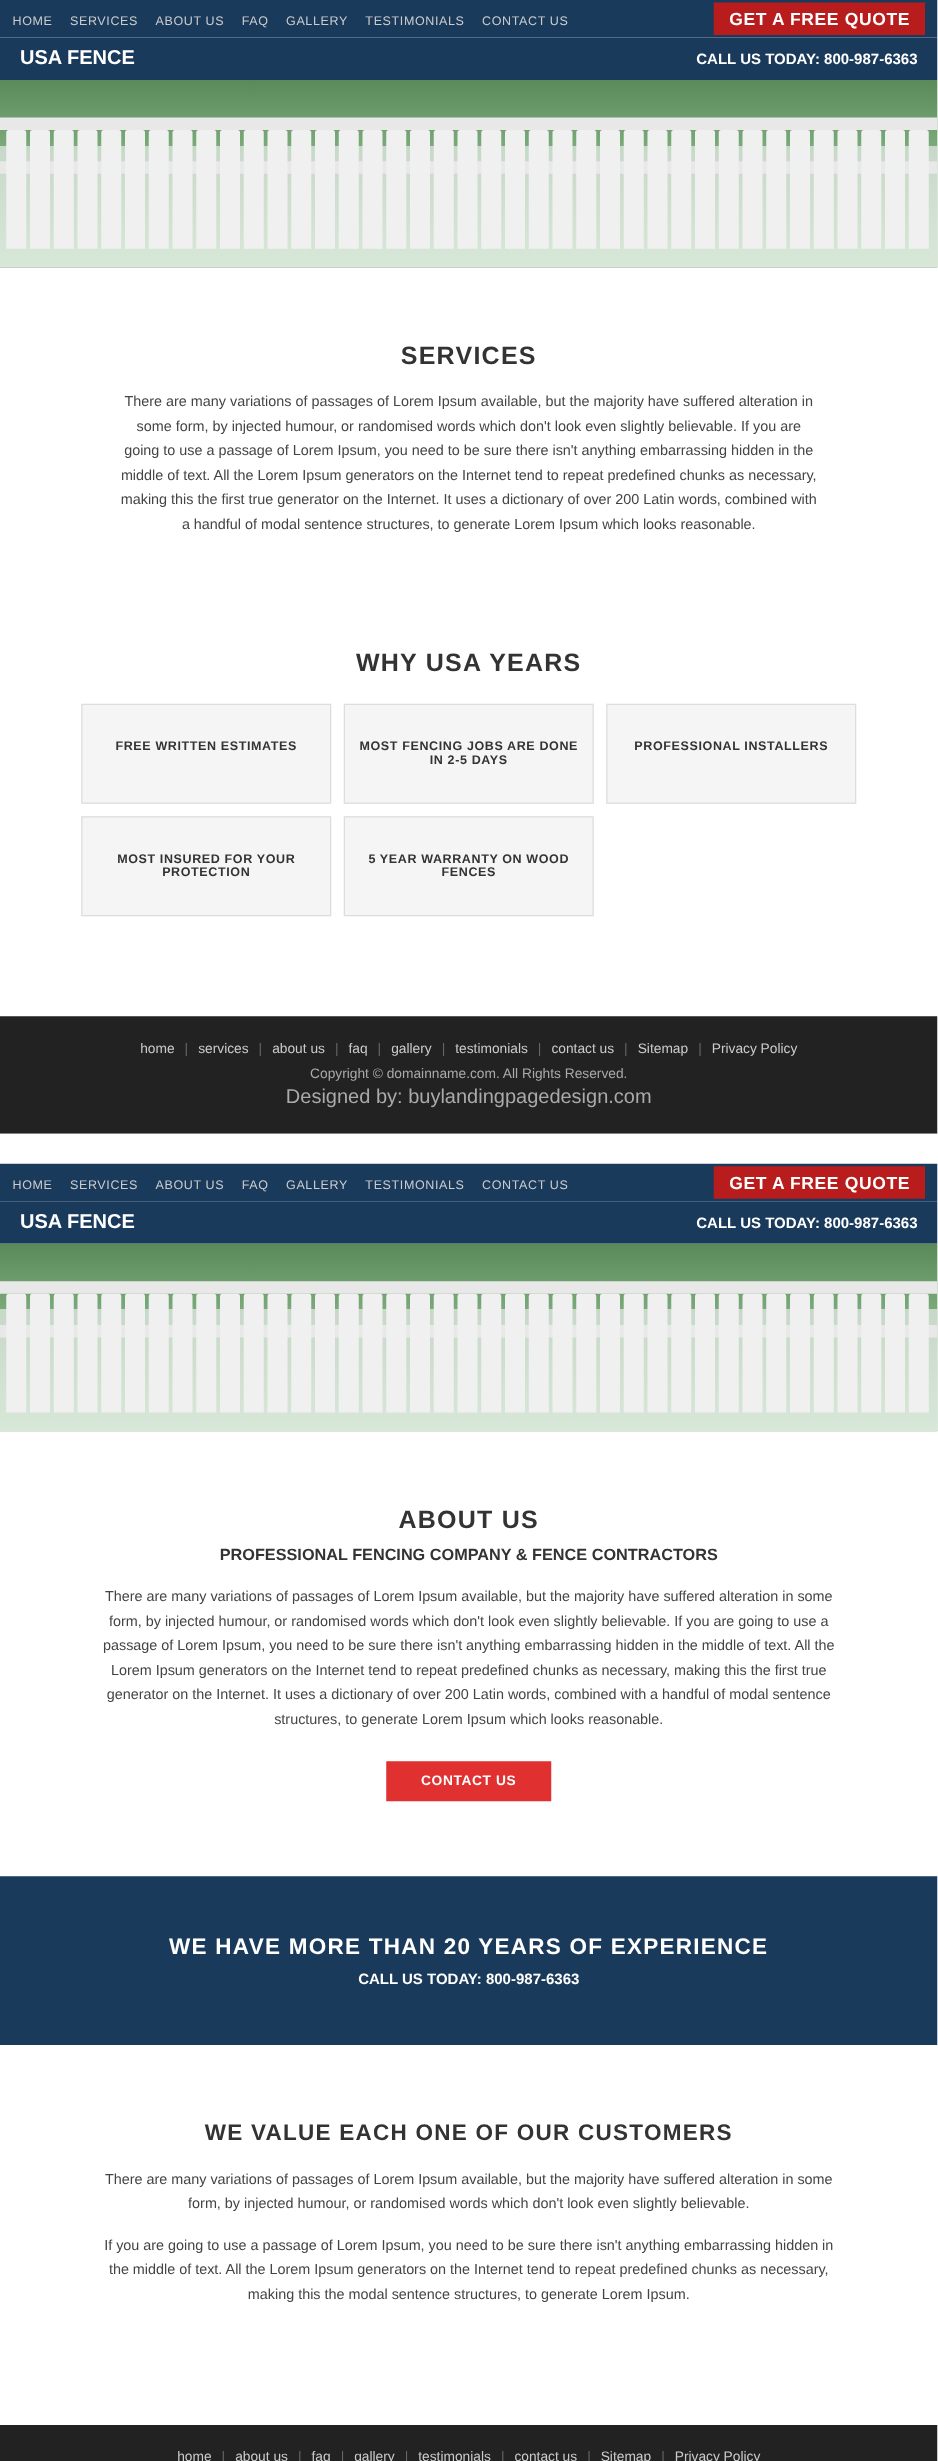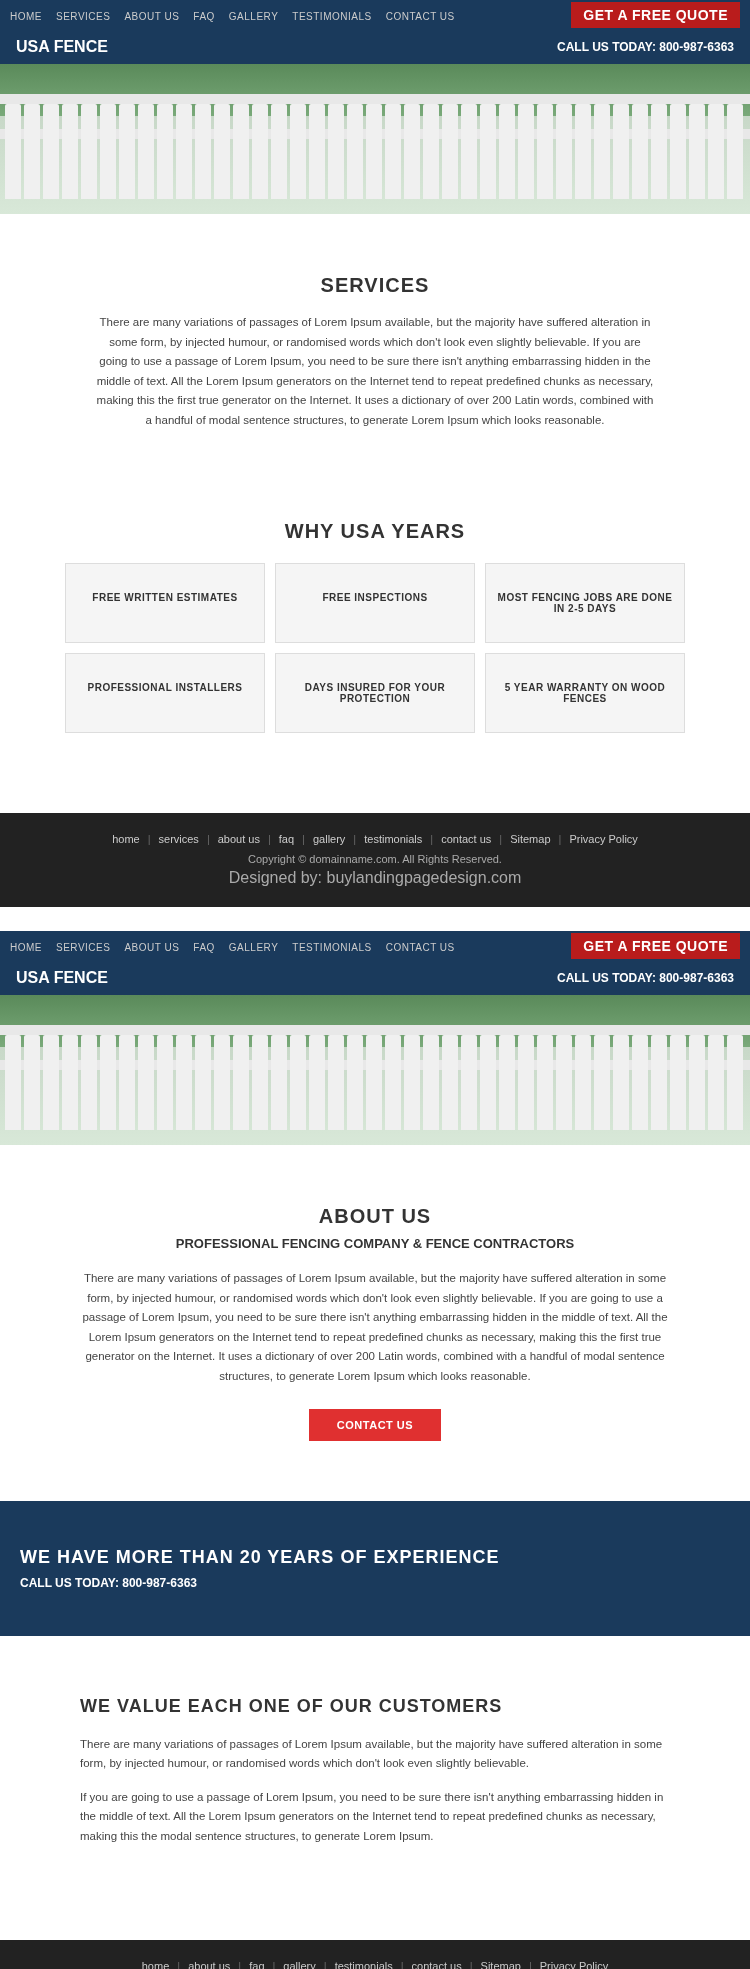--- a/index.html
+++ b/index.html
@@ -168,40 +168,41 @@
       border: none;
       padding: 10px 28px;
       cursor: pointer;
       letter-spacing: 0.5px;
     }
 
     
     .exp-banner {
       background: #1a3a5c;
       padding: 36px 20px;
-      text-align: left;
+      text-align: center;
     }
     .exp-title {
       color: #fff;
       font-size: 18px;
       font-weight: bold;
       letter-spacing: 1px;
       margin-bottom: 8px;
     }
     .exp-call {
       color: #fff;
       font-size: 12px;
     }
     .exp-call span {
       font-weight: bold;
     }
 
     
     .value-section {
       padding: 40px 80px;
+      text-align: center;
     }
     .value-title {
       font-size: 18px;
       font-weight: bold;
       letter-spacing: 1px;
       margin-bottom: 18px;
     }
     .value-text {
       font-size: 11.5px;
       line-height: 1.7;
@@ -335,24 +336,23 @@
   <div class="spacer"></div>
   <h2 class="section-title">SERVICES</h2>
   <p class="section-text">There are many variations of passages of Lorem Ipsum available, but the majority have suffered alteration in some form, by injected humour, or randomised words which don't look even slightly believable. If you are going to use a passage of Lorem Ipsum, you need to be sure there isn't anything embarrassing hidden in the middle of text. All the Lorem Ipsum generators on the Internet tend to repeat predefined chunks as necessary, making this the first true generator on the Internet. It uses a dictionary of over 200 Latin words, combined with a handful of modal sentence structures, to generate Lorem Ipsum which looks reasonable.</p>
   <div class="spacer"></div>
 </div>
 
 <div class="why-section">
   <h2 class="why-title">WHY USA YEARS</h2>
   <div class="features-grid">
     <div class="feature-box">FREE WRITTEN ESTIMATES</div>
-    <div class="feature-box">FREE INSPECTIONS</div>
     <div class="feature-box">MOST FENCING JOBS ARE DONE IN 2-5 DAYS</div>
     <div class="feature-box">PROFESSIONAL INSTALLERS</div>
-    <div class="feature-box">DAYS INSURED FOR YOUR PROTECTION</div>
+    <div class="feature-box">MOST INSURED FOR YOUR PROTECTION</div>
     <div class="feature-box">5 YEAR WARRANTY ON WOOD FENCES</div>
   </div>
   <div class="spacer"></div>
   <div class="spacer"></div>
 </div>
 
 <div class="dark-footer">
   <div class="dark-footer-links">
     <a href="#">home</a>
     <span class="sep">|</span>

